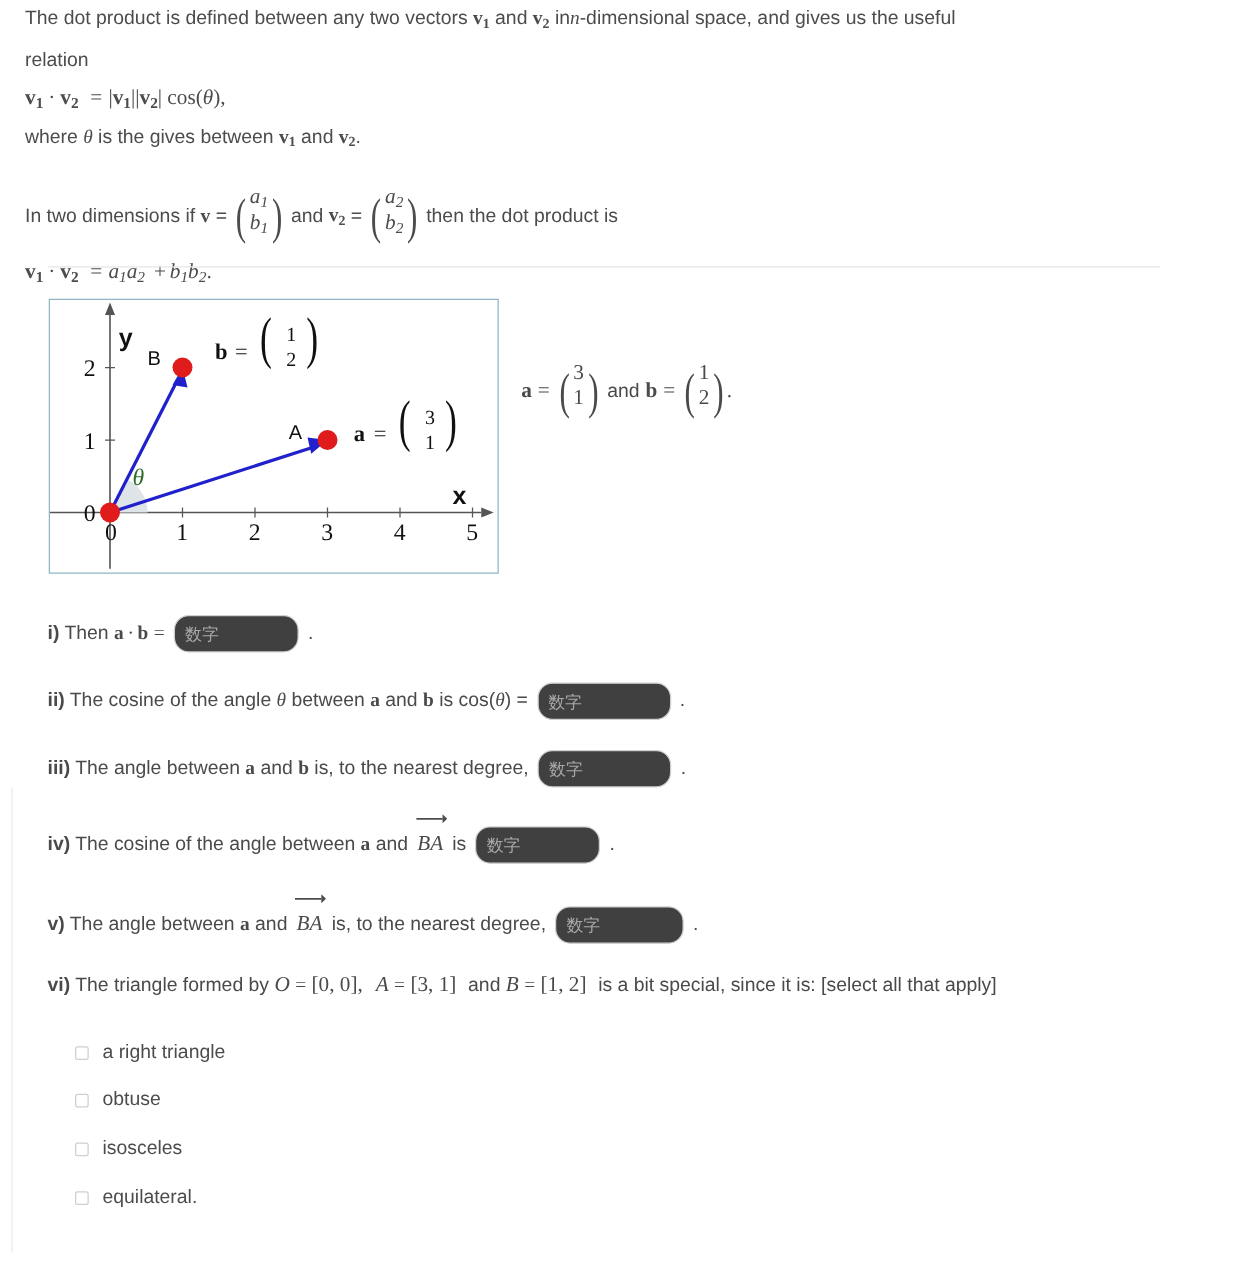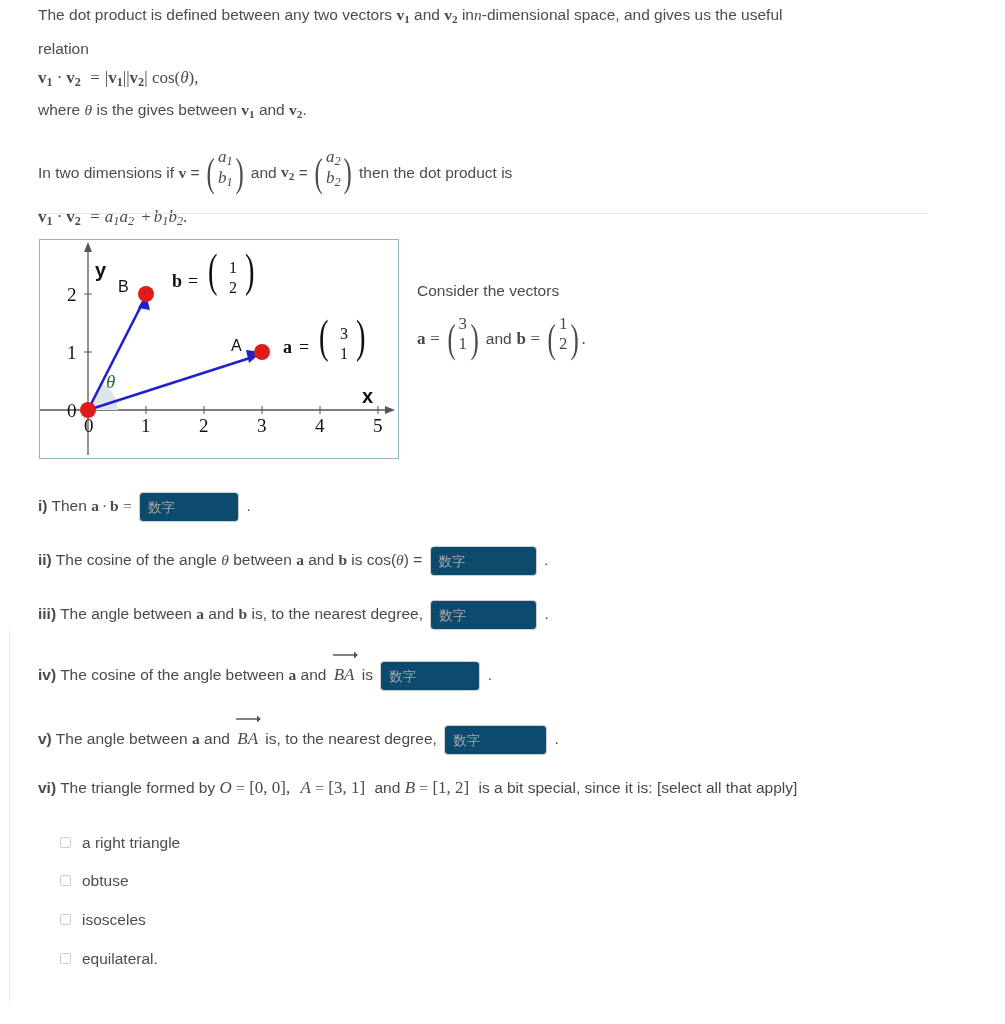--- a/index.html
+++ b/index.html
@@ -25,21 +25,21 @@
   .left-rule {
     position: absolute;
     left: 9px;
     top: 630px;
     width: 1px;
     height: 372px;
     background: #ececec;
   }
   .intro {
     position: absolute;
-    left: 38px;
+    left: 20px;
     top: 0px;
     width: 890px;
   }
   .ln {
     line-height: 29px;
     color: #4c4c4c;
   }
   .mathtext { font-family: "Liberation Serif", serif; }
   .ital { font-style: italic; font-family: "Liberation Serif", serif; }
   .bvec {
@@ -130,22 +130,22 @@
     white-space: nowrap;
     line-height: 22px;
   }
   .q .lbl { font-weight: bold; }
   .ansbox {
     display: inline-block;
     vertical-align: middle;
     box-sizing: border-box;
     height: 30px;
     border: 1px solid #d0d0d0;
-    border-radius: 4px;
-    background: #0c4a6e;
+    border-radius: 12px;
+    background: #404040;
     font-family: "Liberation Sans", sans-serif;
     font-size: 13.5px;
     color: #9b9b9b;
     padding: 0 8px;
     line-height: 28px;
     margin: 0 3px;
     outline: none;
   }
   .ansbox::placeholder { color: #a8a8a8; }
 
@@ -319,21 +319,20 @@
       <text x="243" y="113" font-family="Liberation Serif, serif" font-weight="bold" font-size="18" fill="#111">a</text>
       <text x="259" y="113" font-family="Liberation Serif, serif" font-size="18" fill="#111">=</text>
       <text x="279" y="112" font-family="Liberation Serif, serif" font-size="46" fill="#111" transform="scale(0.62,1)" transform-origin="279 112">(</text>
       <text x="300" y="99" font-family="Liberation Serif, serif" font-size="16" fill="#111">3</text>
       <text x="300" y="119" font-family="Liberation Serif, serif" font-size="16" fill="#111">1</text>
       <text x="316" y="112" font-family="Liberation Serif, serif" font-size="46" fill="#111" transform="scale(0.62,1)" transform-origin="316 112">)</text>
     </svg>
   </div>
 
   <div class="consider">
-    <div>Consider the vectors</div>
     <div style="margin-top:10px;font-size:17px;line-height:40px;">
       <span class="bvec">a</span>
       <span class="mathtext">=</span>
       <span class="colvec">
         <span class="paren l" style="font-size:40px;">(</span>
         <span class="stack up">
           <div>3</div>
           <div>1</div>
         </span>
         <span class="paren r" style="font-size:40px;">)</span>

